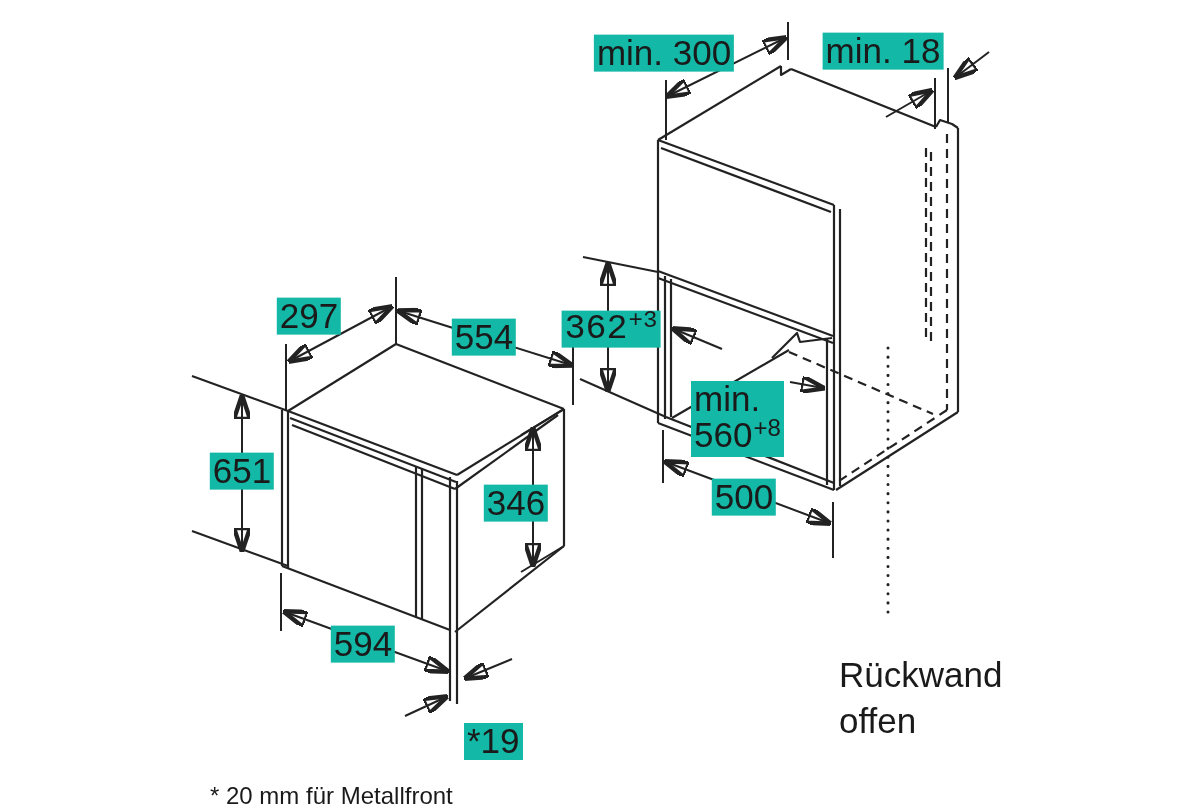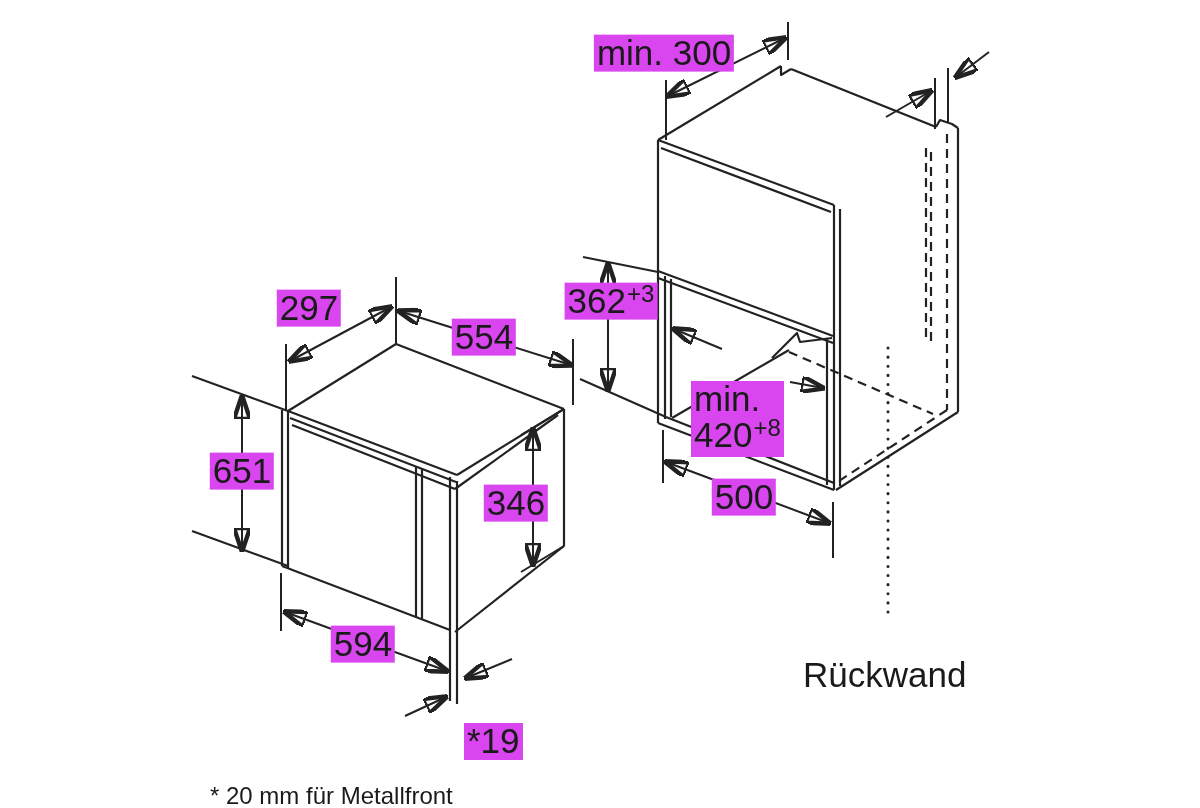--- a/index.html
+++ b/index.html
@@ -9,21 +9,21 @@
   }
   #drawing{position:absolute;left:0;top:0;}
   #drawing line,#drawing path,#drawing polyline{
     stroke:#222;stroke-width:2.2;fill:none;stroke-linejoin:round;stroke-linecap:butt;
   }
   #drawing .dim{stroke-width:2;}
   #drawing .dash{stroke-dasharray:9 6;}
   #drawing .dots{stroke-dasharray:0.1 9;stroke-linecap:round;stroke-width:3;}
   .lbl{
     position:absolute;font-size:35px;line-height:1.05;color:#1a1a1a;
-    background:#d946ef;padding:0 3px;white-space:nowrap;
+    background:#14b8a6;padding:0 3px;white-space:nowrap;
     transform:translate(-50%,-50%);
   }
   .lbl.left{transform:none;margin-top:32px;}
   .lbl .sup{font-size:24px;position:relative;top:-11px;padding-left:1px;}
   .lbl.note{font-size:24px;background:transparent;}
   .twoline{line-height:36px;}
   .backnote{line-height:46px;background:transparent;}
 </style>
 </head>
 <body>
@@ -133,48 +133,50 @@
 
       <line class="dim" x1="722" y1="349" x2="674" y2="329" marker-end="url(#ah)"></line>
       <line class="dim" x1="790" y1="382" x2="823" y2="388" marker-end="url(#ah)"></line>
 
       <line class="dim" x1="663" y1="430" x2="663" y2="483"></line>
       <line class="dim" x1="833" y1="502" x2="833" y2="558"></line>
       <line class="dim" x1="666" y1="462" x2="829" y2="523" marker-start="url(#ah)" marker-end="url(#ah)"></line>
     </g>
   </svg>
 
-  <div class="lbl" style="left:309px;top:308px;">297</div>
+  <div class="lbl" style="left:309px;top:316px;">297</div>
 
   <div class="lbl" style="left:484px;top:337px;">554</div>
 
   <div class="lbl" style="left:242px;top:471px;">651</div>
 
   <div class="lbl" style="left:516px;top:503px;">346</div>
 
   <div class="lbl" style="left:363px;top:644px;">594</div>
 
   <div class="lbl left" style="left:464px;top:691px;">*19</div>
 
   <div class="lbl" style="left:664px;top:53px;">min. 300</div>
 
+  <div class="lbl" style="left:883px;top:51px;">min. 18</div>
 
-  <div class="lbl" style="left:611px;top:301px;">
+  <div class="lbl" style="left:611px;top:329px;font-family:Liberation Mono, monospace;">
     <span>362</span><span class="sup">+3</span>
   </div>
 
   <div class="lbl left twoline" style="left:691px;top:349px;">
     <div>min.</div>
     <div>
-      <span>420</span><span class="sup">+8</span>
+      <span>560</span><span class="sup">+8</span>
     </div>
   </div>
 
   <div class="lbl" style="left:744px;top:497px;">500</div>
 
-  <div class="lbl left backnote" style="left:800px;top:620px;">
+  <div class="lbl left backnote" style="left:836px;top:620px;">
     <div>Rückwand</div>
+    <div>offen</div>
   </div>
 
   <div class="lbl left note" style="left:207px;top:751px;">* 20 mm für Metallfront</div>
 
 
 </div>
 
 </body></html>

